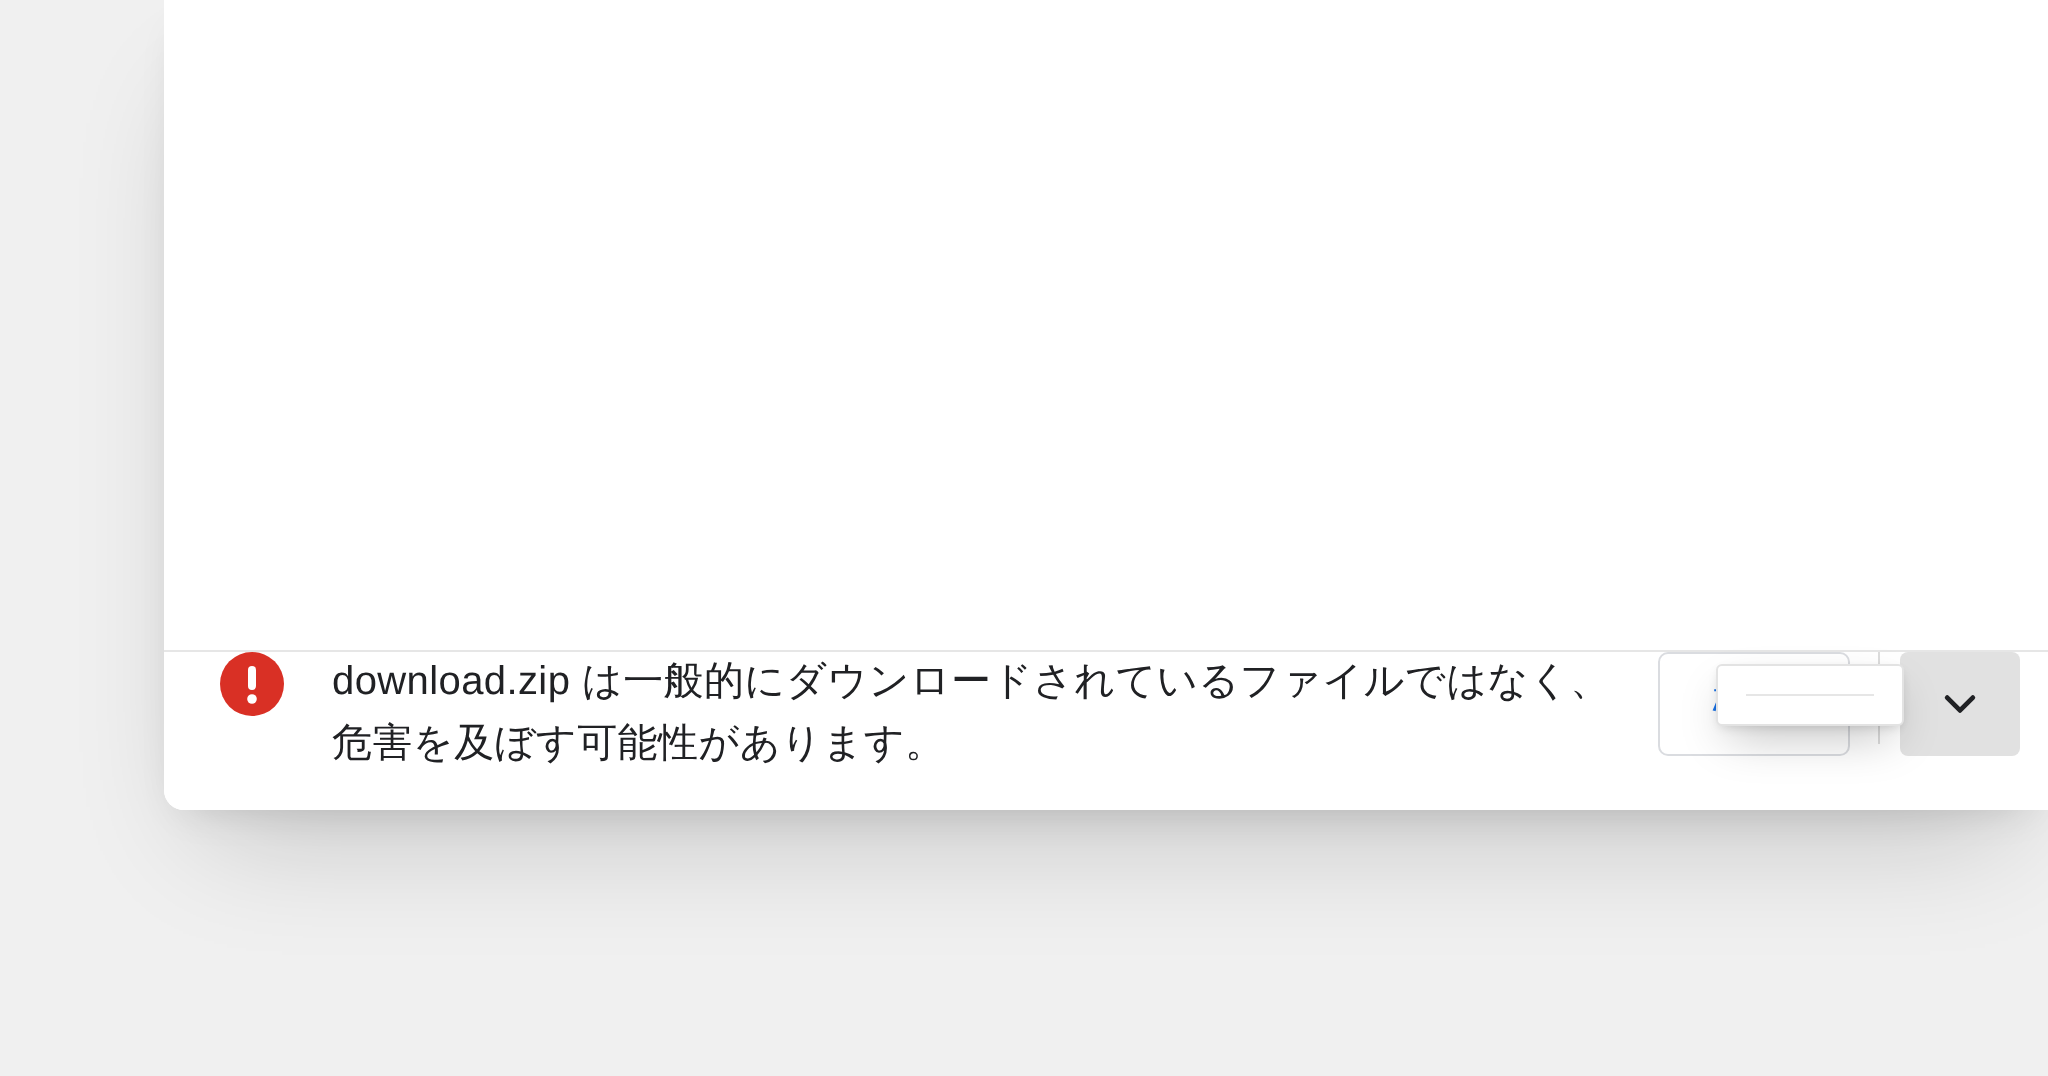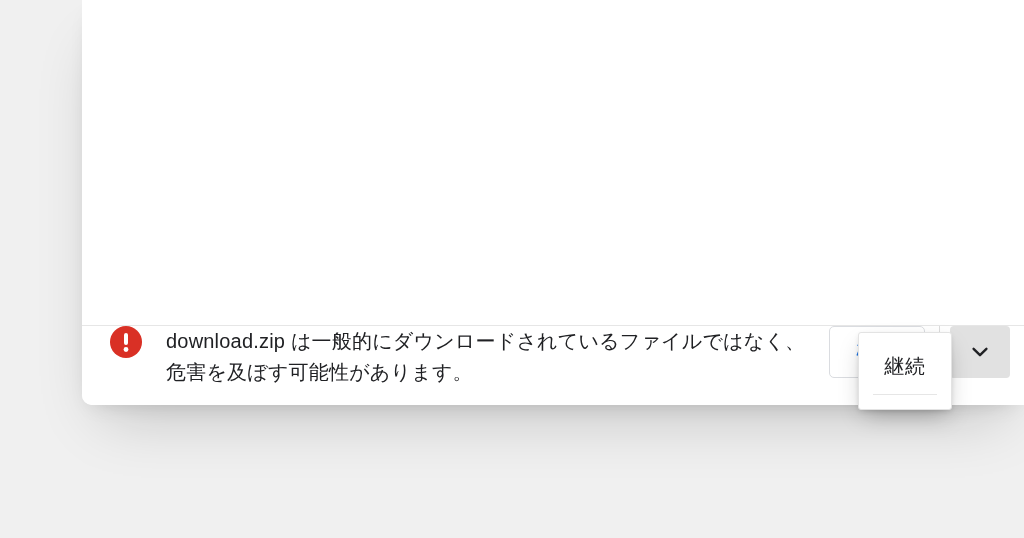--- a/index.html
+++ b/index.html
@@ -145,17 +145,16 @@
       <button class="chevron-btn">
         <span>
           <svg width="22" height="22" viewBox="0 0 24 24">
             <path d="M5 8.5 L12 15.5 L19 8.5" fill="none" stroke="#202124" stroke-width="2.6" stroke-linecap="round" stroke-linejoin="round"></path>
           </svg>
         </span>
       </button>
     </div>
 
     <div class="menu">
-      <div class="menu-item">継続</div>
       <div class="menu-sep"></div>
     </div>
   </div>
 </div>
 
 </body></html>

